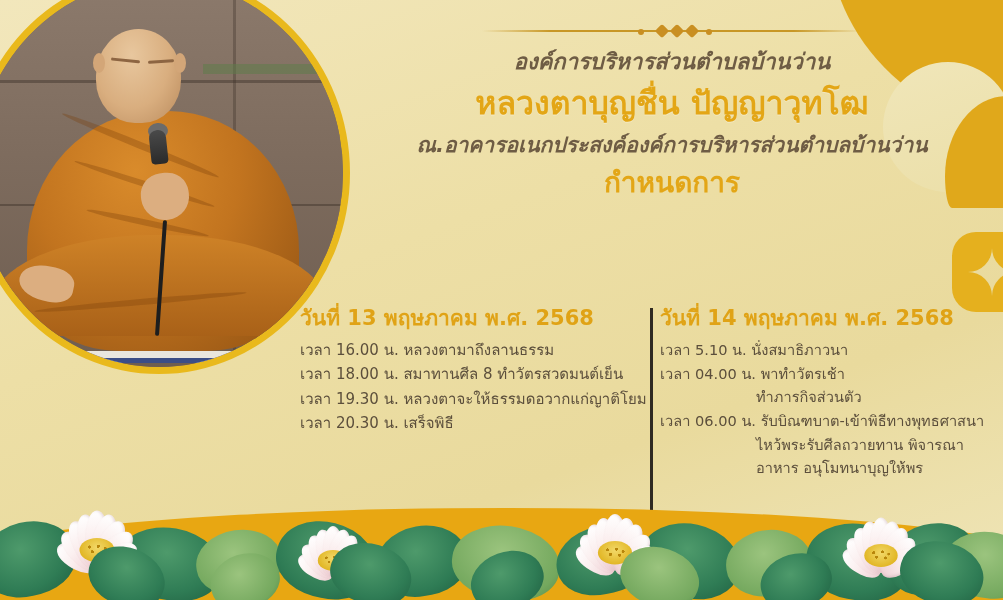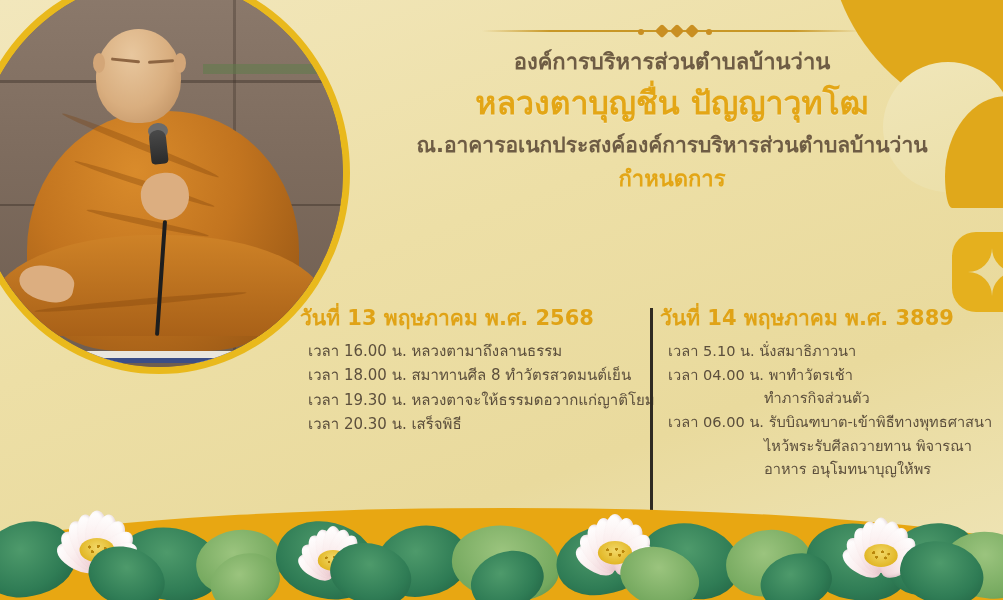--- a/index.html
+++ b/index.html
@@ -111,43 +111,43 @@
   .rule{
     position:relative;width:380px;height:14px;margin:6px auto 0;
   }
   .rule .line{position:absolute;top:6px;left:0;width:100%;height:2px;background:linear-gradient(90deg,rgba(200,150,30,0) 0%,#C89726 18%,#C89726 82%,rgba(200,150,30,0) 100%);}
   .rule .dia{position:absolute;top:2px;width:10px;height:10px;background:#C98F22;transform:rotate(45deg);border-radius:2px;}
   .rule .dia.d1{left:46%} .rule .dia.d2{left:50%} .rule .dia.d3{left:54%}
   .rule .dot{position:absolute;top:4.5px;width:6px;height:6px;background:#C98F22;border-radius:50%;}
   .rule .dot.o1{left:41%} .rule .dot.o2{left:59%}
 
   .line-brown{
-    color:#6E5C44;font-weight:bold;font-size:22px;margin-top:8px;line-height:1.45;white-space:nowrap;
+    color:#6E5C44;font-weight:bold;font-size:22px;margin-top:8px;line-height:1.45;white-space:nowrap;font-style:italic;
   }
   .line-brown.sm{font-size:21px;}
   .line-gold-big{
     color:#E3A616;font-weight:bold;font-size:32px;margin-top:6px;line-height:1.2;
     text-shadow:0 1px 0 rgba(255,255,255,.3);white-space:nowrap;
   }
   .line-gold-sm{
-    color:#E3A616;font-weight:bold;font-size:22px;margin-top:4px;line-height:1.3;
+    color:#E3A616;font-weight:bold;font-size:28px;margin-top:4px;line-height:1.3;
   }
 
   
   .schedule{position:absolute;left:300px;top:306px;width:690px;display:flex;}
   .col{box-sizing:border-box;}
   .col.left{width:342px;padding-right:14px;}
   .col.right{width:348px;padding-left:18px;}
   .divider{
     position:absolute;left:650px;top:308px;width:3px;height:208px;background:#2f2a22;
   }
   .col-head{
     color:#E0A316;font-weight:bold;font-size:21px;margin-bottom:7px;line-height:1.2;white-space:nowrap;
   }
-  .sch-list{list-style:none;margin:8px;padding:0;}
+  .sch-list{list-style:none;margin:0;padding:0;}
   .sch-list li{
     color:#5C4F3C;font-size:15px;line-height:1.62;white-space:nowrap;
   }
   .sch-list li.cont{padding-left:96px;white-space:nowrap;}
   .col.right .sch-list li{font-size:14.6px;}
 
   
   .band{position:absolute;left:0;bottom:0;width:1003px;height:115px;overflow:hidden;}
   .band-gold{
     position:absolute;left:-60px;bottom:-58px;width:1130px;height:150px;background:#E8A712;
@@ -259,21 +259,21 @@
     <div class="col left">
       <div class="col-head">วันที่ 13 พฤษภาคม พ.ศ. 2568</div>
       <ul class="sch-list">
         <li>เวลา 16.00 น. หลวงตามาถึงลานธรรม</li>
         <li>เวลา 18.00 น. สมาทานศีล 8 ทำวัตรสวดมนต์เย็น</li>
         <li>เวลา 19.30 น. หลวงตาจะให้ธรรมดอวากแก่ญาติโยม</li>
         <li>เวลา 20.30 น. เสร็จพิธี</li>
       </ul>
     </div>
     <div class="col right">
-      <div class="col-head">วันที่ 14 พฤษภาคม พ.ศ. 3889</div>
+      <div class="col-head">วันที่ 14 พฤษภาคม พ.ศ. 2568</div>
       <ul class="sch-list">
         <li>เวลา 5.10 น. นั่งสมาธิภาวนา</li>
         <li>เวลา 04.00 น. พาทำวัตรเช้า</li>
         <li class="cont">ทำภารกิจส่วนตัว</li>
         <li>เวลา 06.00 น. รับบิณฑบาต-เข้าพิธีทางพุทธศาสนา</li>
         <li class="cont">ไหว้พระรับศีลถวายทาน พิจารณา</li>
         <li class="cont">อาหาร อนุโมทนาบุญให้พร</li>
       </ul>
     </div>
   </div>

